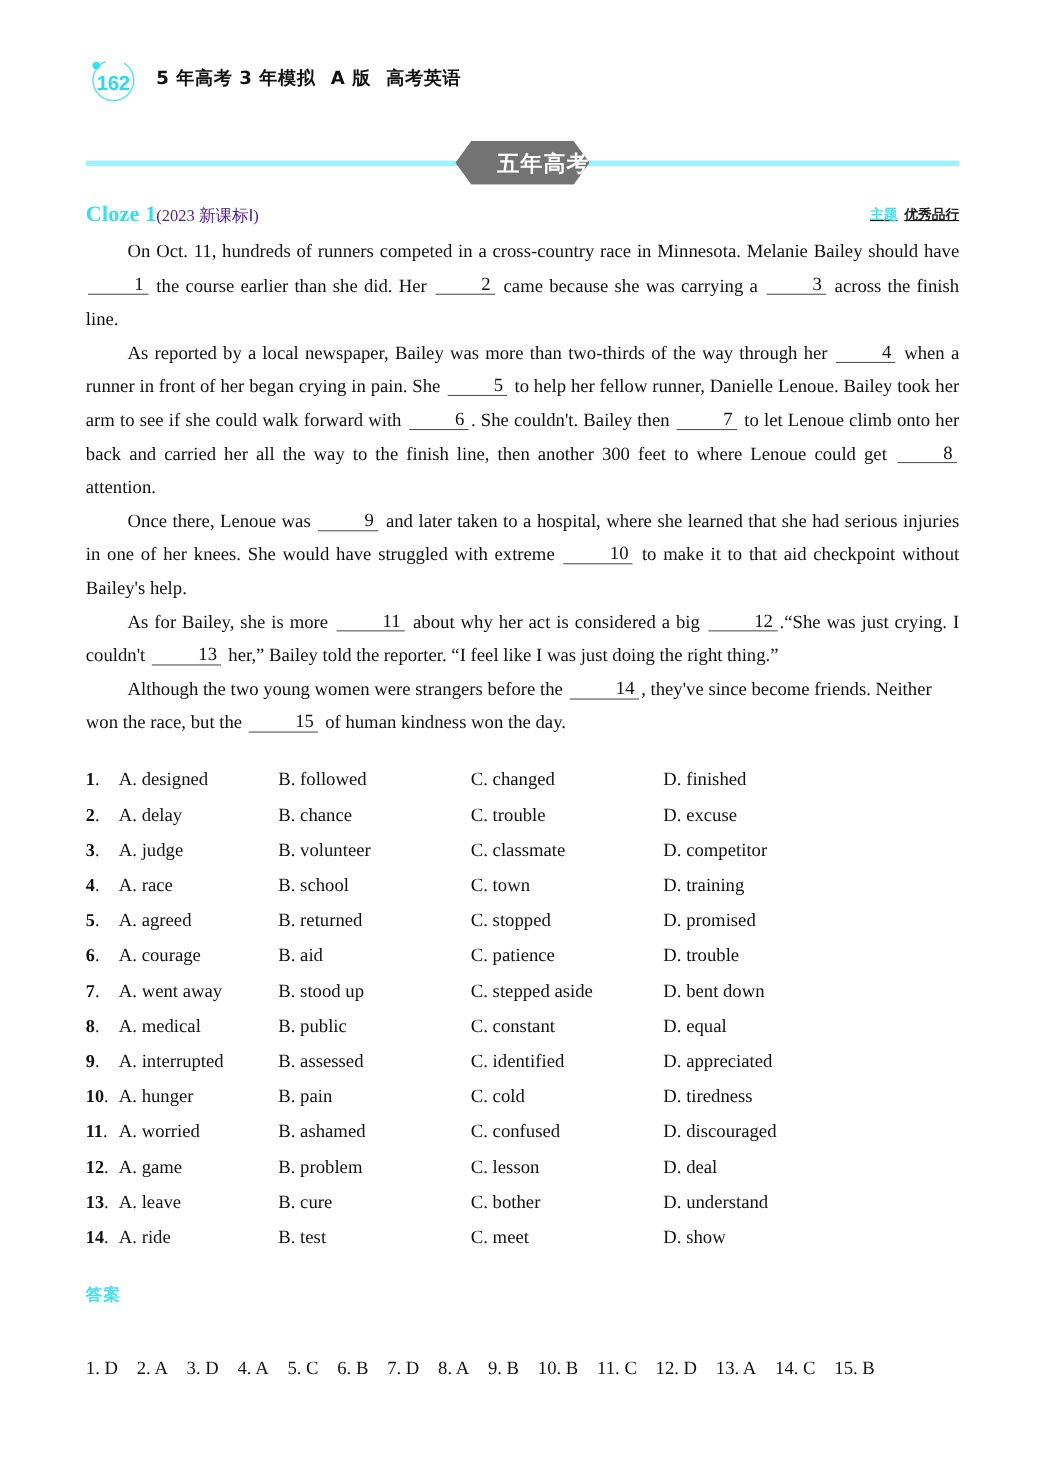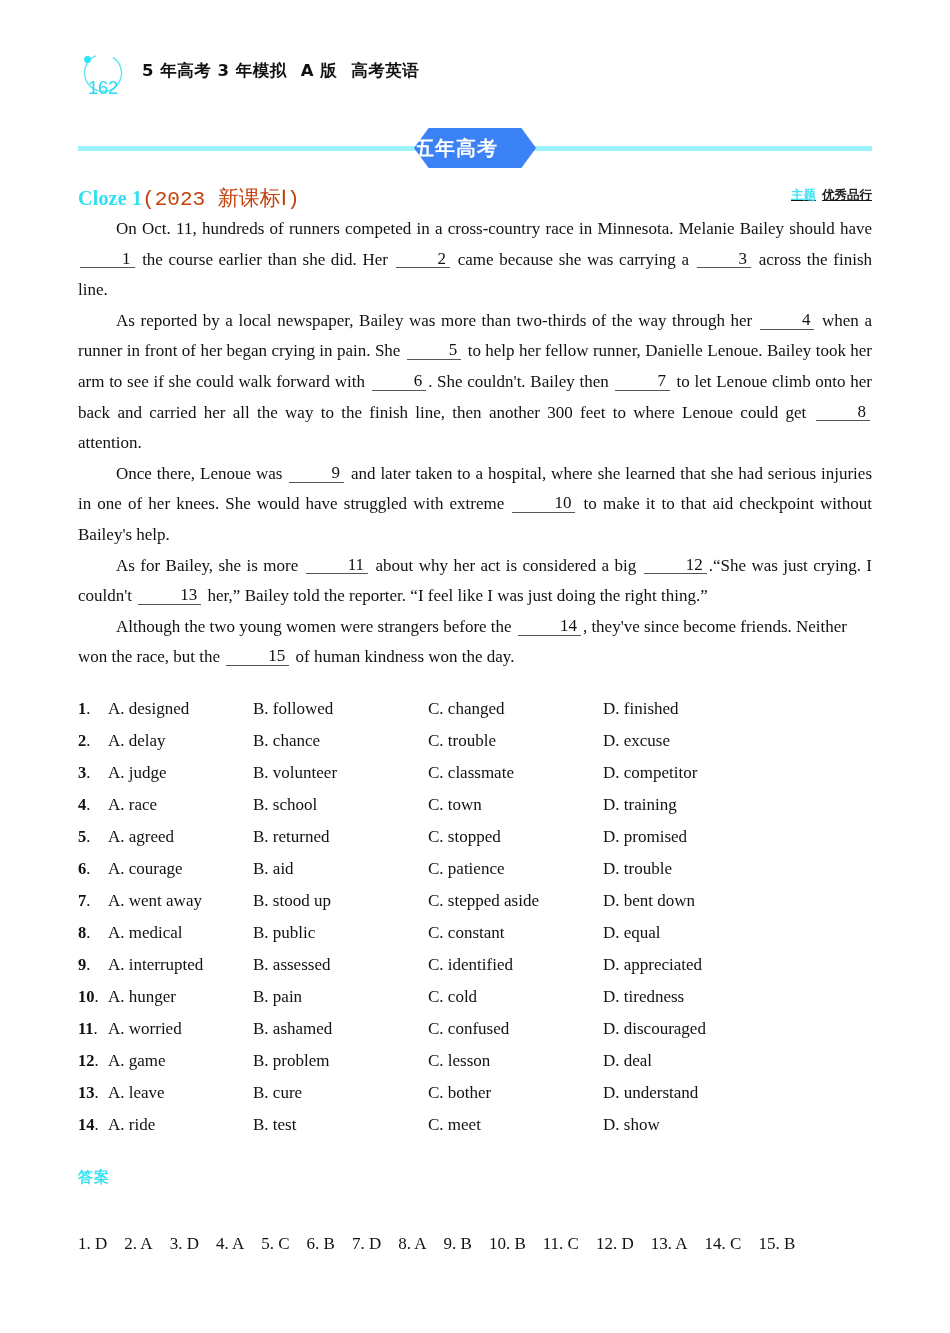--- a/index.html
+++ b/index.html
@@ -35,28 +35,28 @@
   .pg-circle {
     position: relative;
     width: 50px;
     height: 50px;
     flex: 0 0 auto;
     margin-right: 14px;
   }
   .pg-circle svg { display:block; }
   .pg-num {
     position: absolute;
-    left: 0; top: 16px;
+    left: 0; top: 4px;
     width: 50px; height: 50px;
     display: flex;
     align-items: center;
     justify-content: center;
     font-family: "Liberation Sans", "DejaVu Sans", sans-serif;
     font-size: 18.5px;
-    font-weight: 400;
+    font-weight: 700;
     color: #28dcef;
     letter-spacing: -0.3px;
   }
   .hdr-title {
     font-family: "DejaVu Sans", "Liberation Sans", sans-serif;
     font-size: 16.5px;
     font-weight: 700;
     color: #111;
     letter-spacing: 0.5px;
     white-space: nowrap;
@@ -80,26 +80,26 @@
     height: 5px;
     background: #9df3fb;
   }
   .banner-chip {
     position: absolute;
     left: 50%;
     top: 0;
     transform: translateX(-50%);
     width: 122px;
     height: 40px;
-    background: #3b82f6;
+    background: #737373;
     -webkit-clip-path: polygon(12% 0%, 88% 0%, 100% 50%, 88% 100%, 12% 100%, 0% 50%);
     clip-path: polygon(12% 0%, 88% 0%, 100% 50%, 88% 100%, 12% 100%, 0% 50%);
     display: flex;
     align-items: center;
-    justify-content: flex-start;
+    justify-content: flex-end;
   }
   .banner-chip span {
     font-family: "DejaVu Sans", "Liberation Sans", sans-serif;
     font-size: 20px;
     font-weight: 700;
     color: #ffffff;
     letter-spacing: 1px;
   }
 
   
@@ -116,23 +116,23 @@
     white-space: nowrap;
   }
   .cloze-label {
     font-family: "Liberation Serif", "DejaVu Serif", serif;
     font-size: 20px;
     font-weight: 700;
     color: #2ee0f2;
     letter-spacing: 0.2px;
   }
   .cloze-src {
-    font-family: Liberation Mono, monospace;
-    font-size: 21px;
-    color: #c2410c;
+    font-family: Liberation Serif, serif;
+    font-size: 15px;
+    color: #4c1d95;
   }
   .topic-tag {
     position: absolute;
     right: 0;
     top: 3px;
     white-space: nowrap;
     font-family: "DejaVu Sans", "Liberation Sans", sans-serif;
     font-size: 12.5px;
     font-weight: 700;
     text-decoration: underline;

